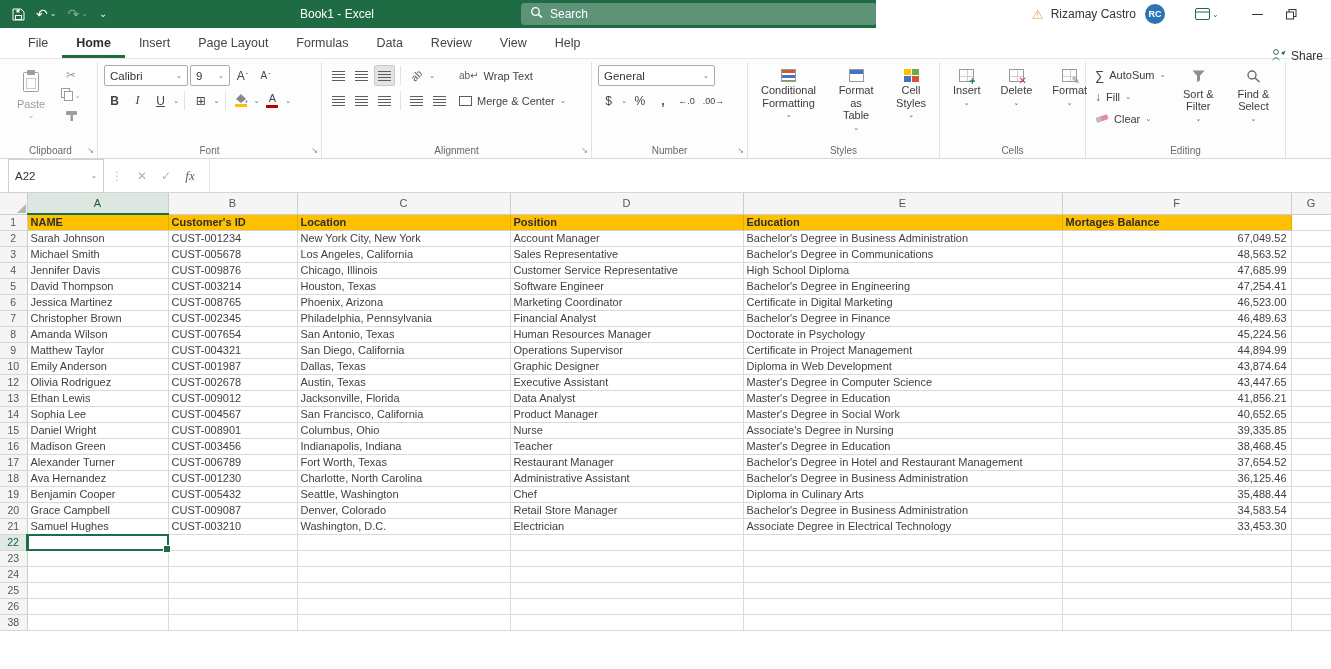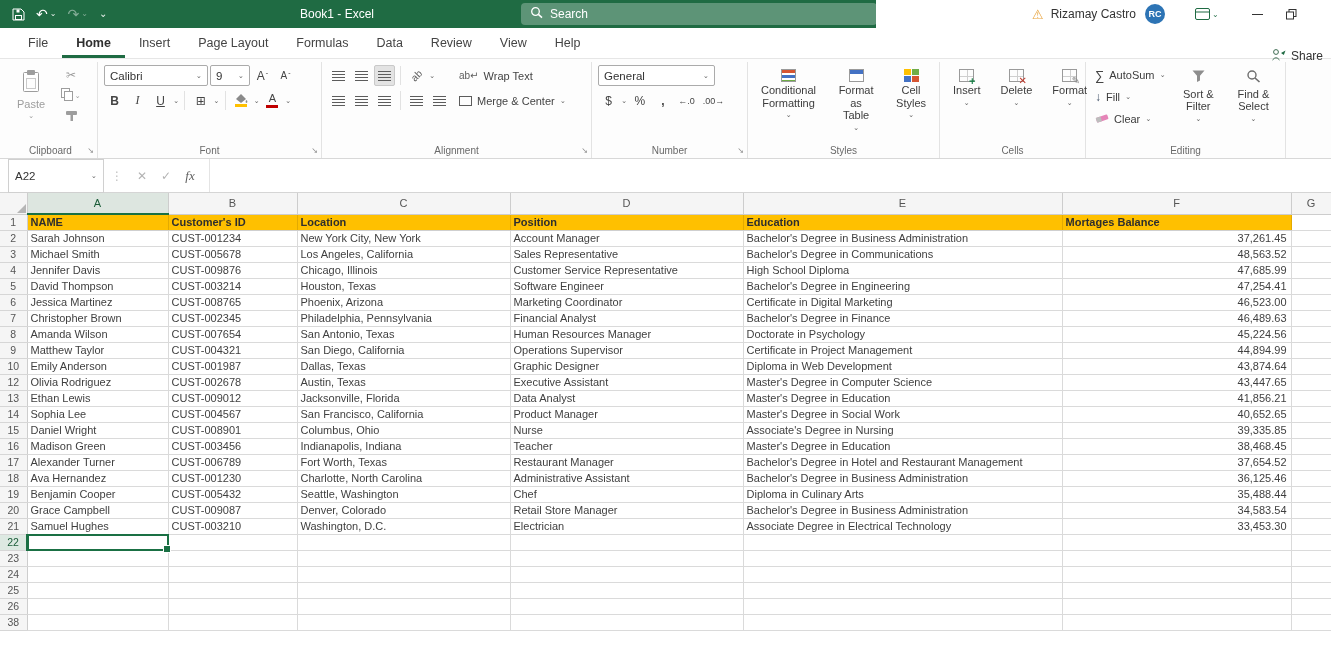--- a/index.html
+++ b/index.html
@@ -198,21 +198,21 @@
           </span>
       </div>
     </div>
     <span class="g-label">Clipboard</span>
     <span class="launcher">↘</span>
   </div>
 
   <div class="rgroup" style="width:224px">
     <div class="gcol">
       <div class="row">
-        <div class="combo" style="width:104px">
+        <div class="combo" style="width:84px">
             <span>Calibri</span>
             <span class="caret">⌄</span>
           </div>
         <div class="combo" style="width:40px">
             <span>9</span>
             <span class="caret">⌄</span>
           </div>
         <span class="tool">A<sup style="font-size:7px">ˆ</sup></span>
         <span class="tool" style="font-size:10px">A<sup style="font-size:7px">ˇ</sup></span>
       </div>
@@ -462,21 +462,21 @@
           <td class="oh">Mortages Balance</td>
           <td></td>
         </tr>
         <tr>
           <th class="rh">2</th>
           <td class="">Sarah Johnson</td>
           <td class="">CUST-001234</td>
           <td class="">New York City, New York</td>
           <td class="">Account Manager</td>
           <td class="">Bachelor's Degree in Business Administration</td>
-          <td class="num">37,261.45</td>
+          <td class="num">67,049.52</td>
           <td></td>
         </tr>
         <tr>
           <th class="rh">3</th>
           <td class="">Michael Smith</td>
           <td class="">CUST-005678</td>
           <td class="">Los Angeles, California</td>
           <td class="">Sales Representative</td>
           <td class="">Bachelor's Degree in Communications</td>
           <td class="num">48,563.52</td>

